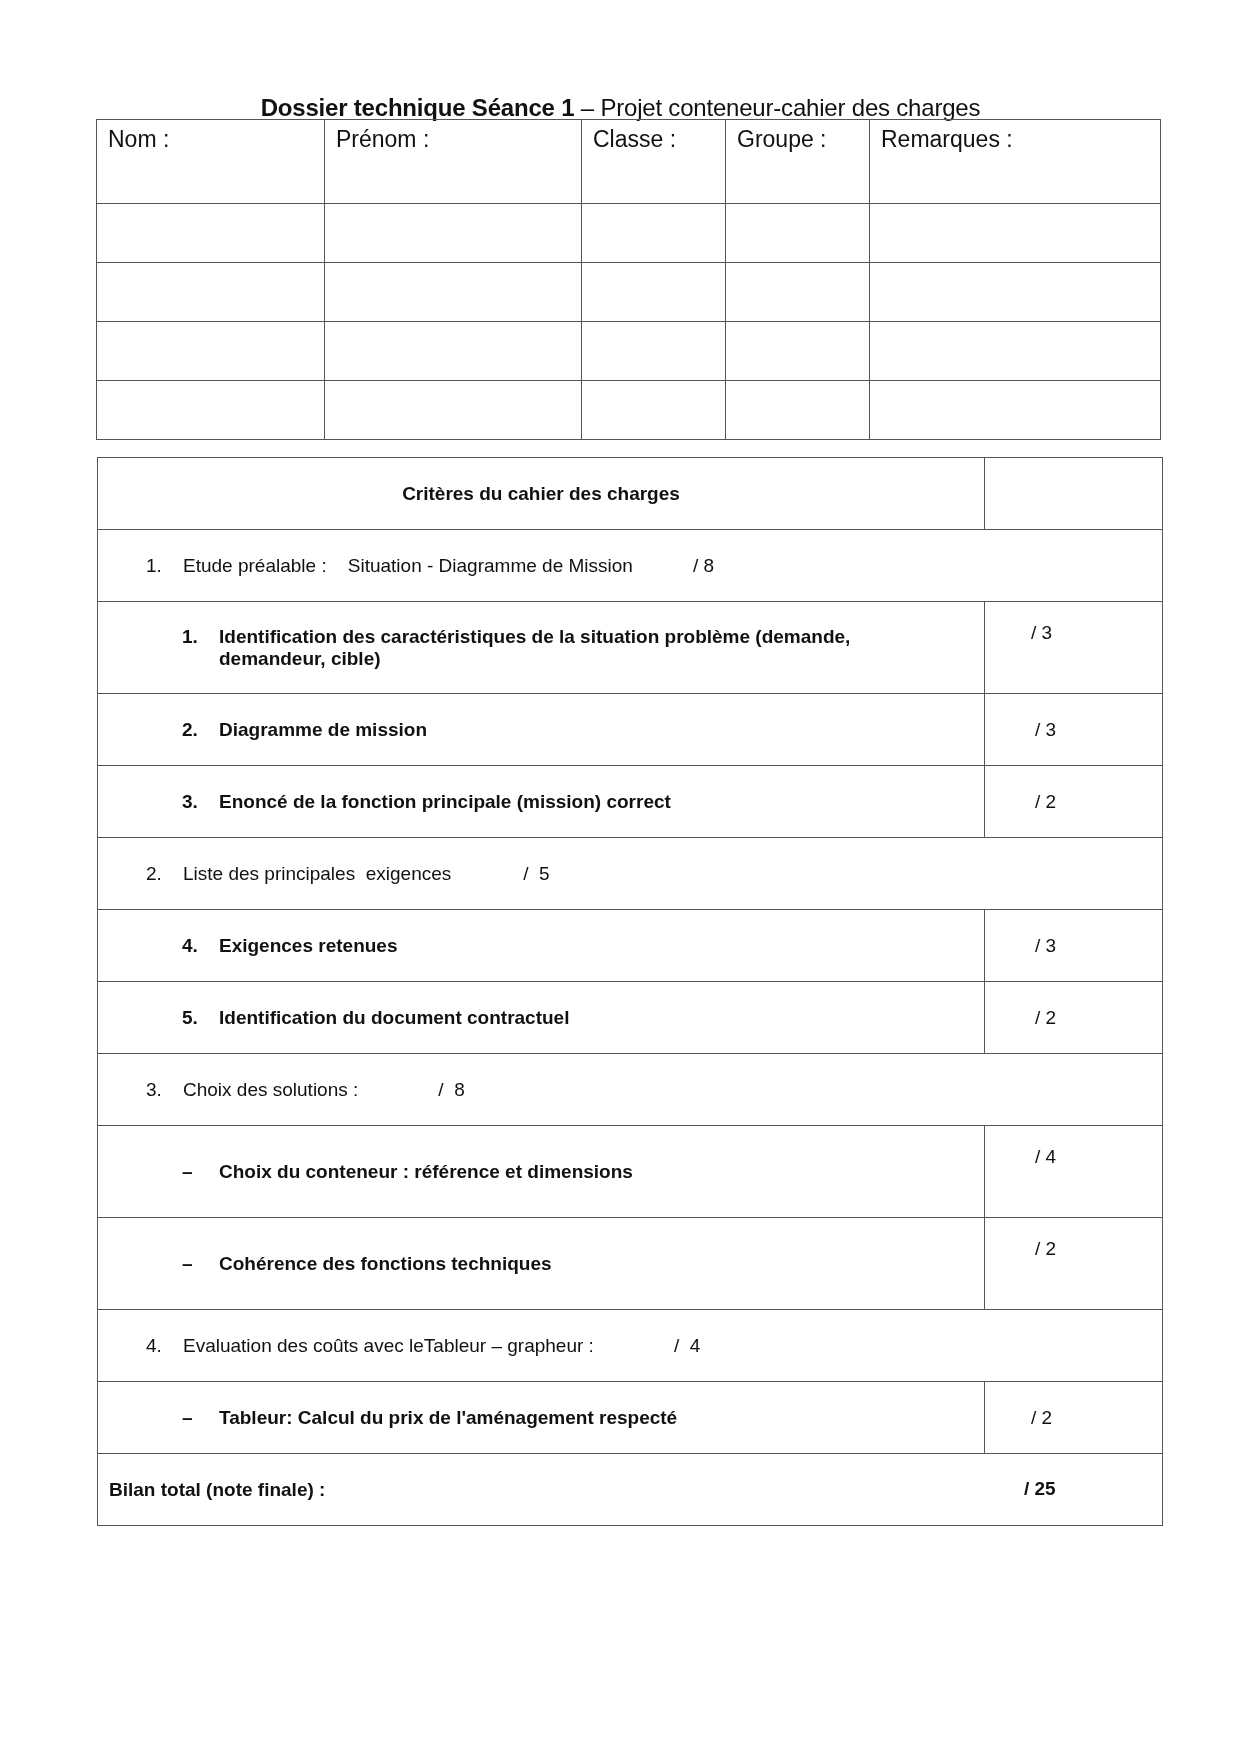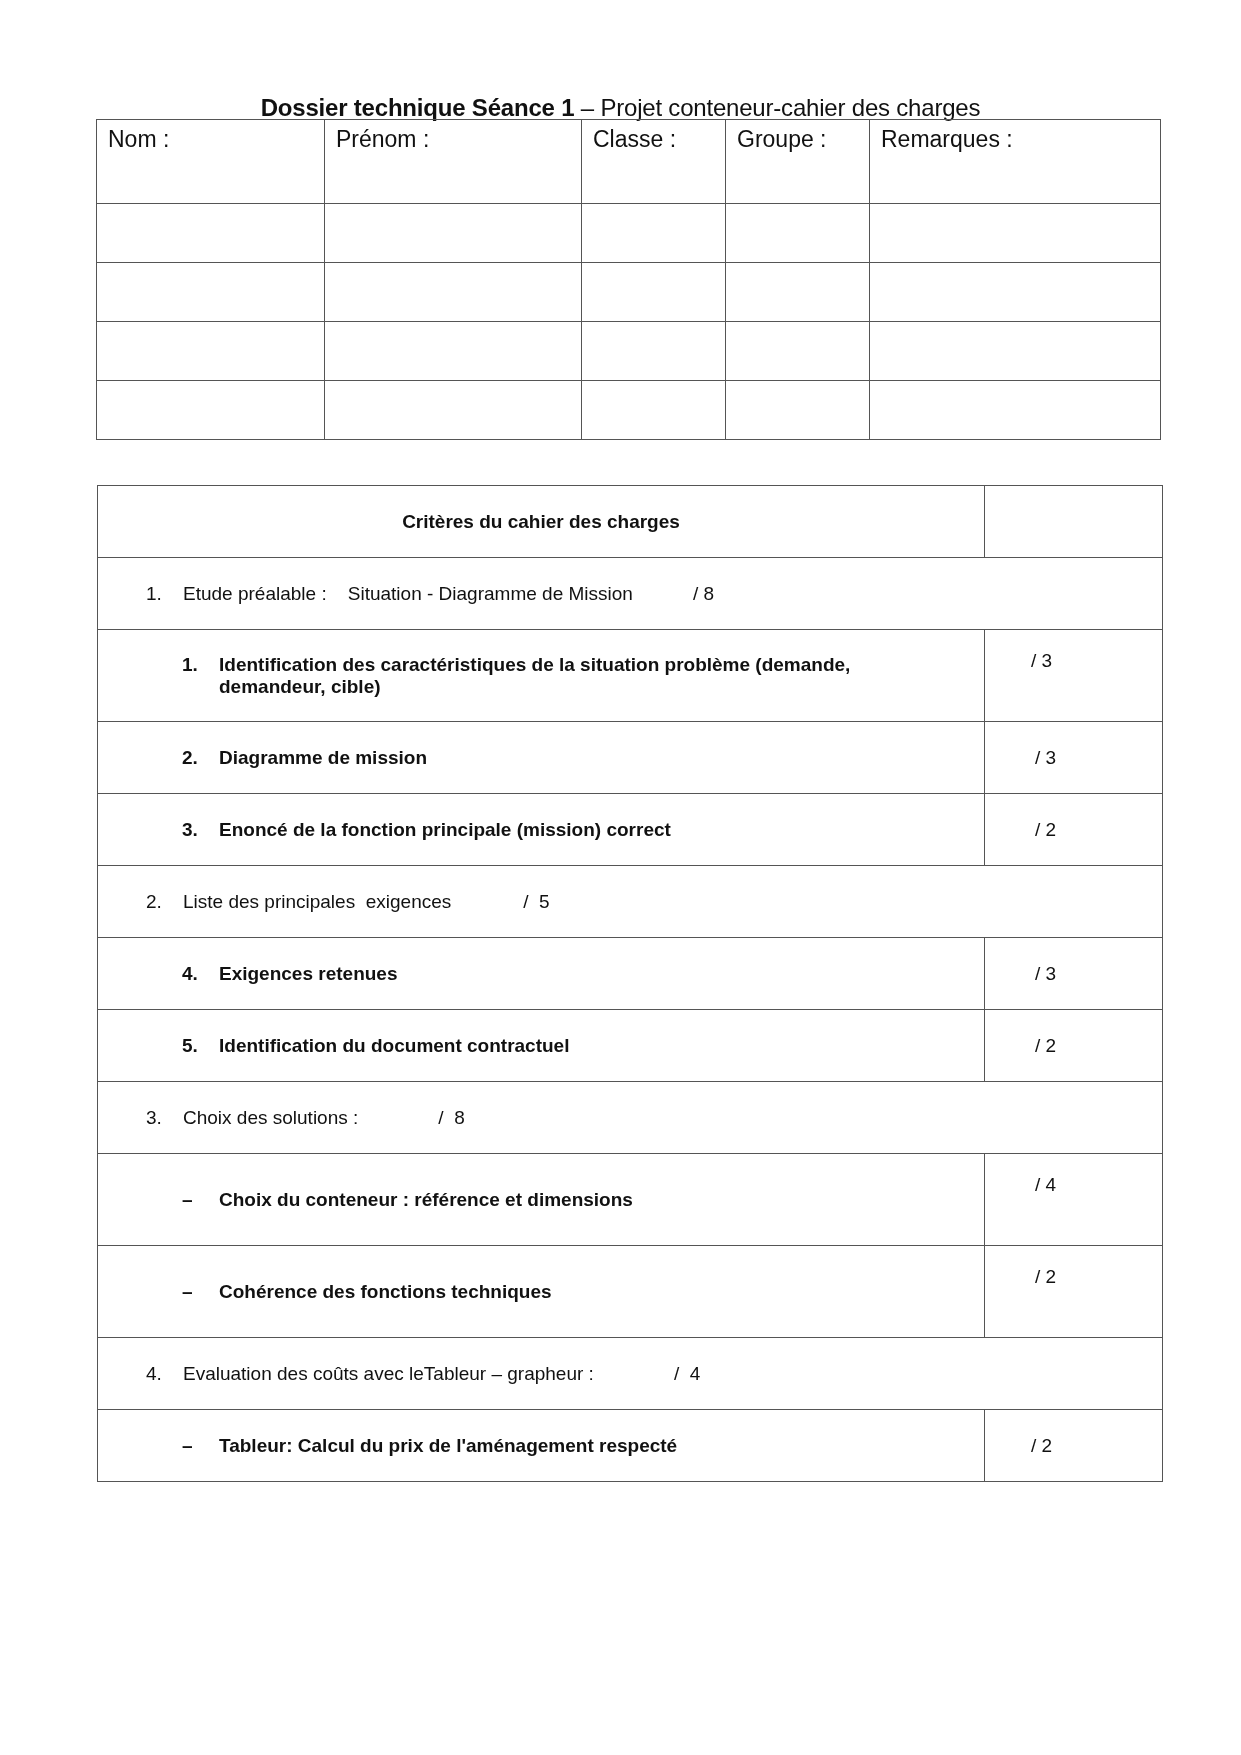--- a/index.html
+++ b/index.html
@@ -9,21 +9,21 @@
            font-size: 24px; letter-spacing: -0.2px; margin-top: 32px; }
   .title b { font-weight: bold; }
 
   table { border-collapse: collapse; position: absolute; table-layout: fixed; }
   td { border: 1.5px solid #555; padding: 0; }
 
   #id-table { left: 96px; top: 119px; width: 1064px; }
   #id-table td { height: 58px; }
   #id-table tr.head td { height: 77px; vertical-align: top; font-size: 23px; padding: 6px 0 0 11px; }
 
-  #crit-table { left: 97px; top: 485px; width: 1065px; padding-left: 15px; }
+  #crit-table { left: 97px; top: 457px; width: 1065px; padding-left: 15px; }
   #crit-table td { height: 71px; font-size: 19px; vertical-align: middle; }
   .crit-head { text-align: center; font-weight: bold; }
   .section td.sec { font-weight: normal; padding-left: 48px; }
   .num { display: inline-block; width: 37px; }
   .sec .num { width: 37px; }
   .item { padding-left: 84px; font-weight: bold; }
   .item .num { width: 37px; }
   .item .txt { display: inline-block; vertical-align: top; }
   .score { text-align: left; padding-left: 50px; }
   .score.hi { vertical-align: top !important; padding-top: 20px; }
@@ -143,14 +143,20 @@
   <tr class="section">
     <td class="sec" colspan="2">
       <span class="num">4.</span><span>Evaluation des coûts avec leTableur – grapheur :</span><span class="sec-score" style="margin-left:80px;white-space:pre">/  4</span>
     </td>
   </tr>
   <tr>
     <td class="item"><span class="num">–</span><span>Tableur: Calcul du prix de l'aménagement respecté</span></td>
     <td class="score" style="padding-left:46px">/ 2</td>
   </tr>
 
+  <tr class="total">
+    <td colspan="2" style="position:relative">
+      <span class="lbl">Bilan total (note finale) :</span>
+      <span style="position:absolute;left:926px;top:24px">/ 25</span>
+    </td>
+  </tr>
 </tbody>
   </table>
 
 </body></html>

